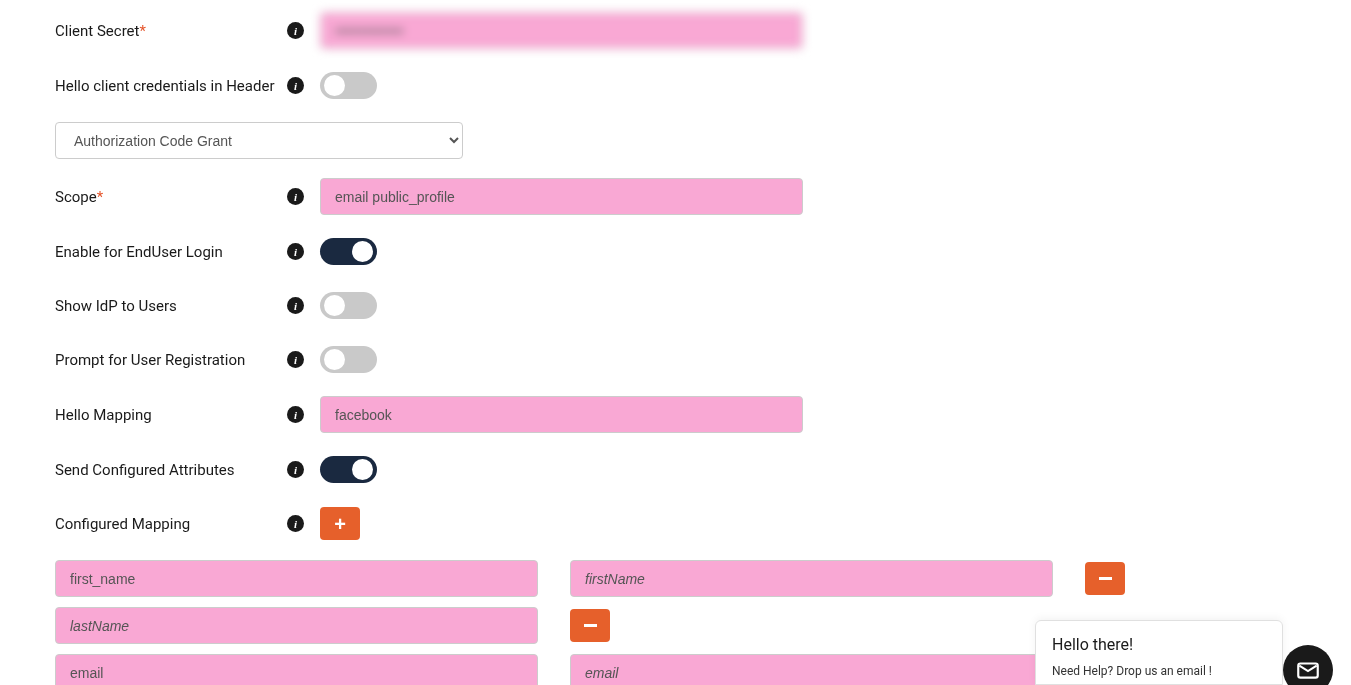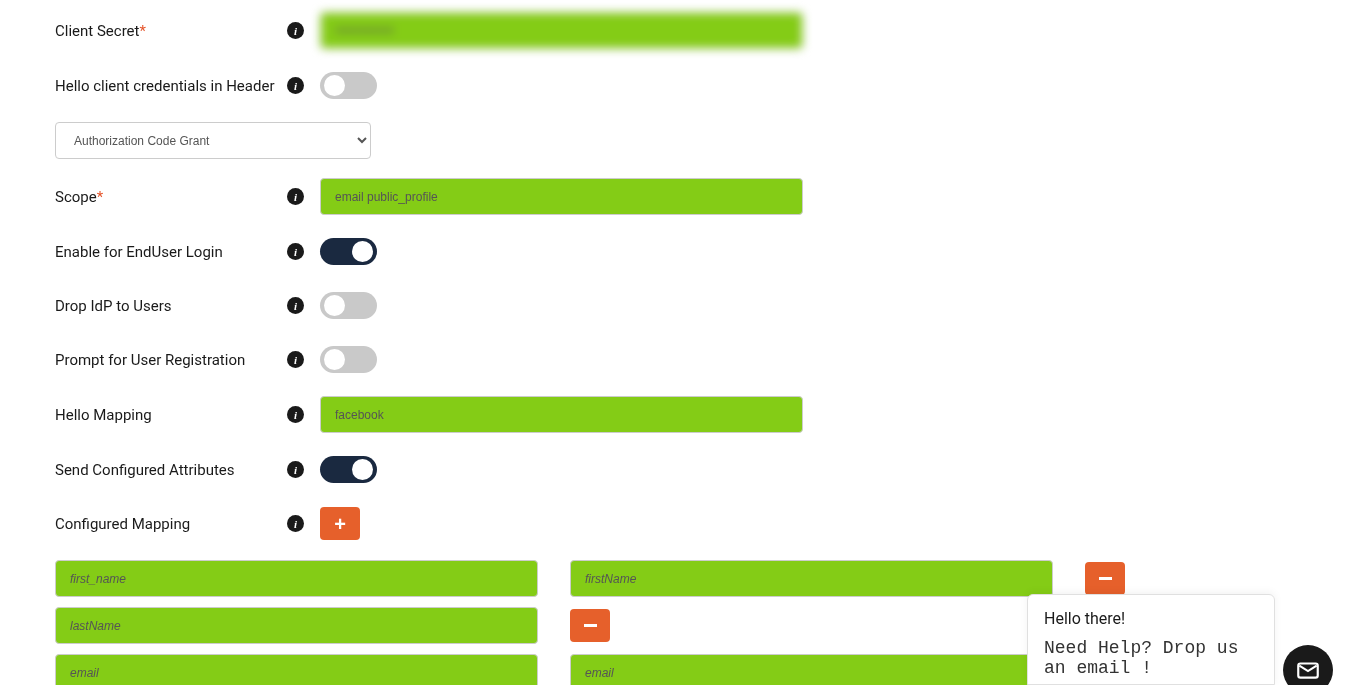--- a/index.html
+++ b/index.html
@@ -57,36 +57,36 @@
       width: 520px;
       display: flex;
       align-items: center;
     }
     input[type="text"], .input-box {
       width: 483px;
       height: 37px;
       border: 1px solid #cccccc;
       border-radius: 4px;
       padding: 8px 14px;
-      font-size: 12px;
+      font-size: 14px;
       color: #555;
       outline: none;
-      background: #84cc16;
+      background: #f9a8d4;
     }
     .blurred-input {
       filter: blur(5px);
       color: #999;
     }
     select {
-      width: 316px;
+      width: 408px;
       height: 37px;
       border: 1px solid #cccccc;
       border-radius: 4px;
       padding: 4px 14px;
-      font-size: 12px;
+      font-size: 14px;
       color: #555;
       background: #fff;
       outline: none;
     }
     .toggle {
       width: 57px;
       height: 27px;
       border-radius: 14px;
       position: relative;
       cursor: pointer;
@@ -138,21 +138,20 @@
       width: 285px;
       height: 37px;
       border: 1px solid #cccccc;
       border-radius: 4px;
       padding: 0 14px;
       font-size: 14px;
       color: #555;
       outline: none;
       background: #fff;
       margin-right: 32px;
-      font-style: italic;
     }
     .mapping-input-right {
       width: 286px;
       height: 37px;
       border: 1px solid #cccccc;
       border-radius: 4px;
       padding: 0 14px;
       font-size: 14px;
       color: #555;
       outline: none;
@@ -172,37 +171,36 @@
       cursor: pointer;
     }
     .minus-icon {
       width: 13px;
       height: 3px;
       background: #fff;
     }
     .help-widget {
       position: fixed;
       bottom: 0;
-      right: 76px;
+      right: 68px;
       width: 248px;
       background: #fff;
       border: 1px solid #e0e0e0;
       border-radius: 6px 6px 0 0;
       padding: 14px 16px 6px 16px;
       box-shadow: 0 -2px 8px rgba(0,0,0,0.05);
     }
     .help-title {
       font-size: 16px;
       color: #1a1a1a;
       margin-bottom: 10px;
     }
     .help-sub {
-      font-size: 18px;
+      font-size: 12px;
       color: #333;
-      font-family: Liberation Mono, monospace;
     }
     .chat-fab {
       position: fixed;
       bottom: -10px;
       right: 18px;
       width: 50px;
       height: 50px;
       border-radius: 50%;
       background: #1a1a1a;
       display: flex;
@@ -267,21 +265,21 @@
     </div>
     <div class="control-col">
       <div class="toggle toggle-on">
           <div class="toggle-knob"></div>
         </div>
     </div>
   </div>
 
   <div class="form-row">
     <div class="label-col">
-      <span class="label-text">Drop IdP to Users</span>
+      <span class="label-text">Show IdP to Users</span>
       <span class="info-icon">i</span>
     </div>
     <div class="control-col">
       <div class="toggle toggle-off">
           <div class="toggle-knob"></div>
         </div>
     </div>
   </div>
 
   <div class="form-row">

